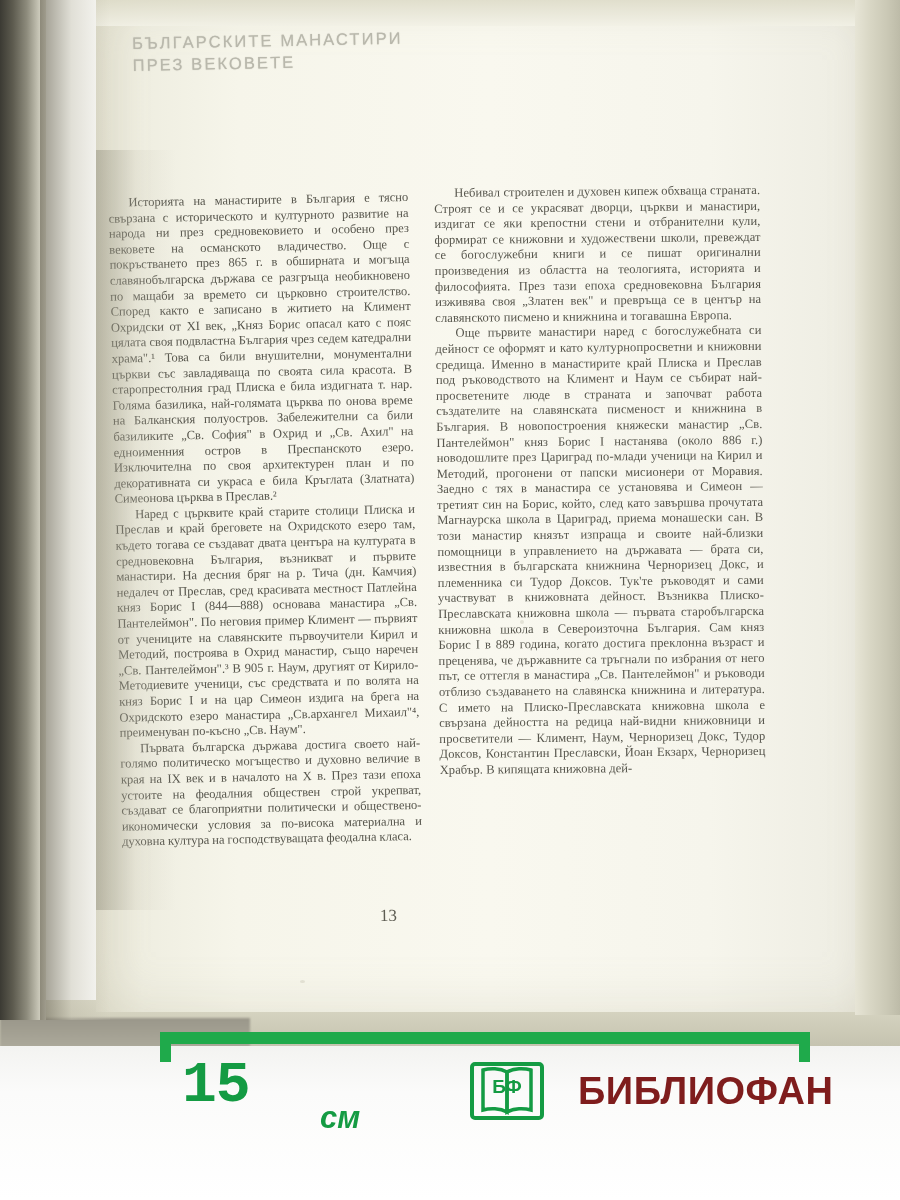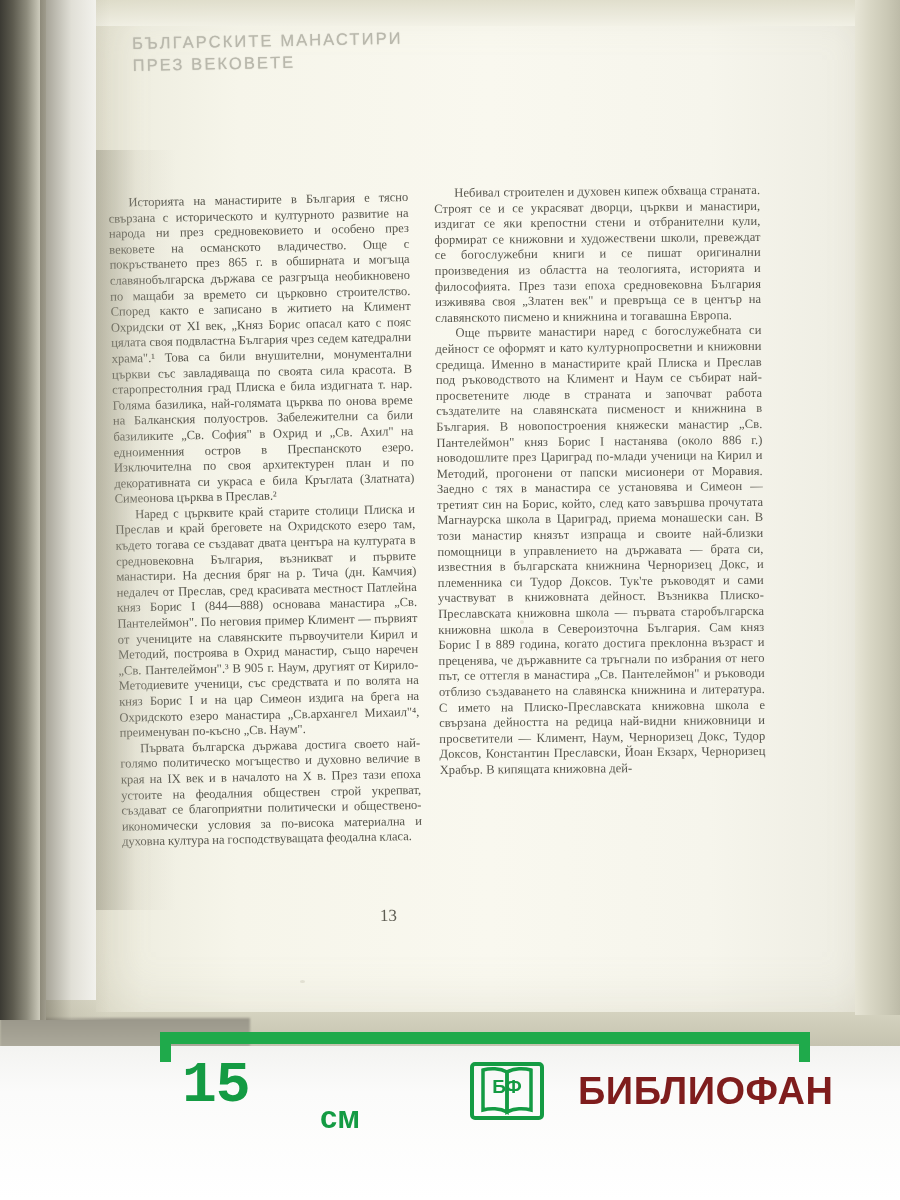--- a/index.html
+++ b/index.html
@@ -213,20 +213,21 @@
     line-height: 76px;
   }
   .scale-unit {
     position: absolute;
     left: 320px;
     top: 1100px;
     color: #149b43;
     font-family: "Liberation Sans", sans-serif;
     font-weight: bold;
     font-size: 31px;
+    font-style: italic;
   }
 
   .brand {
     position: absolute;
     left: 470px;
     top: 1060px;
     display: flex;
     align-items: center;
     gap: 12px;
   }

